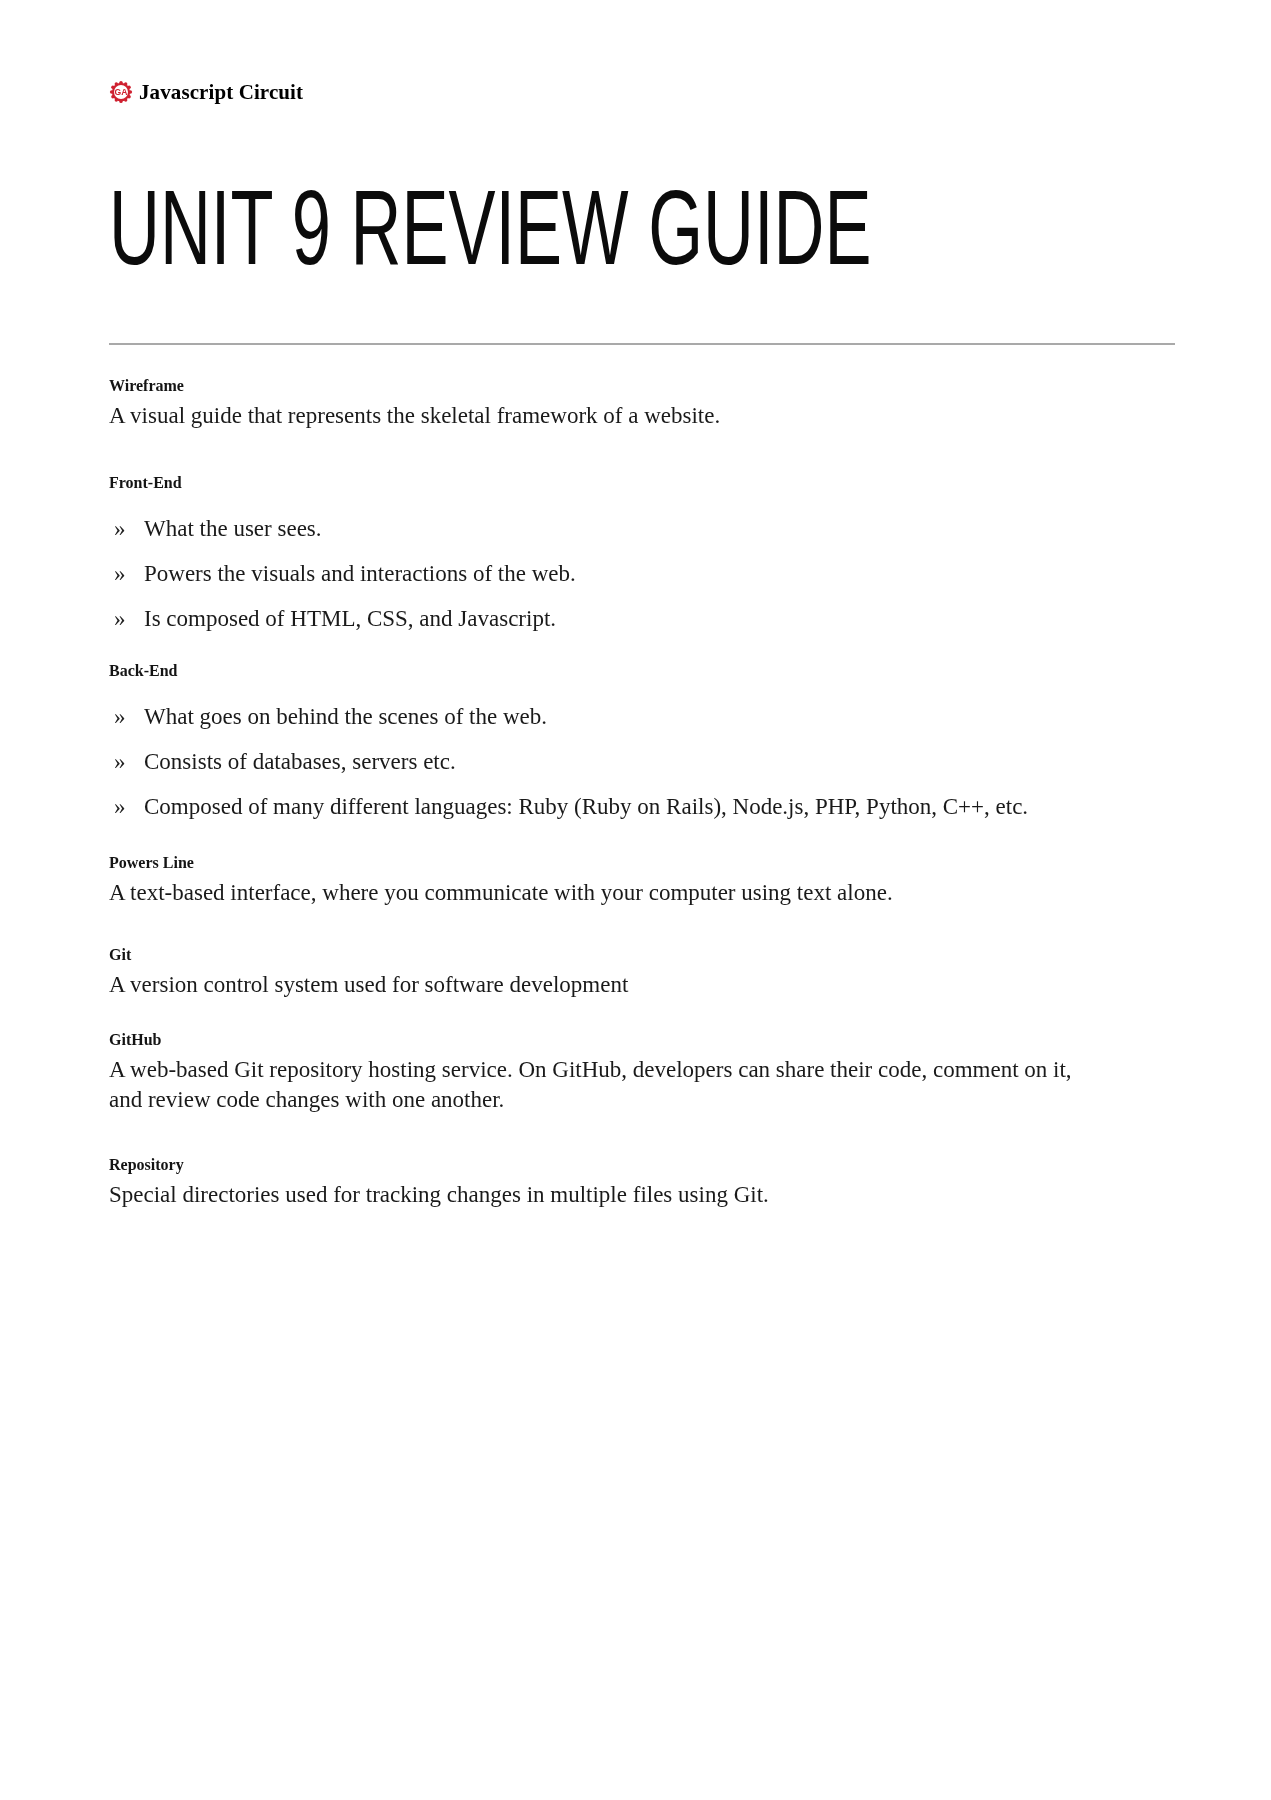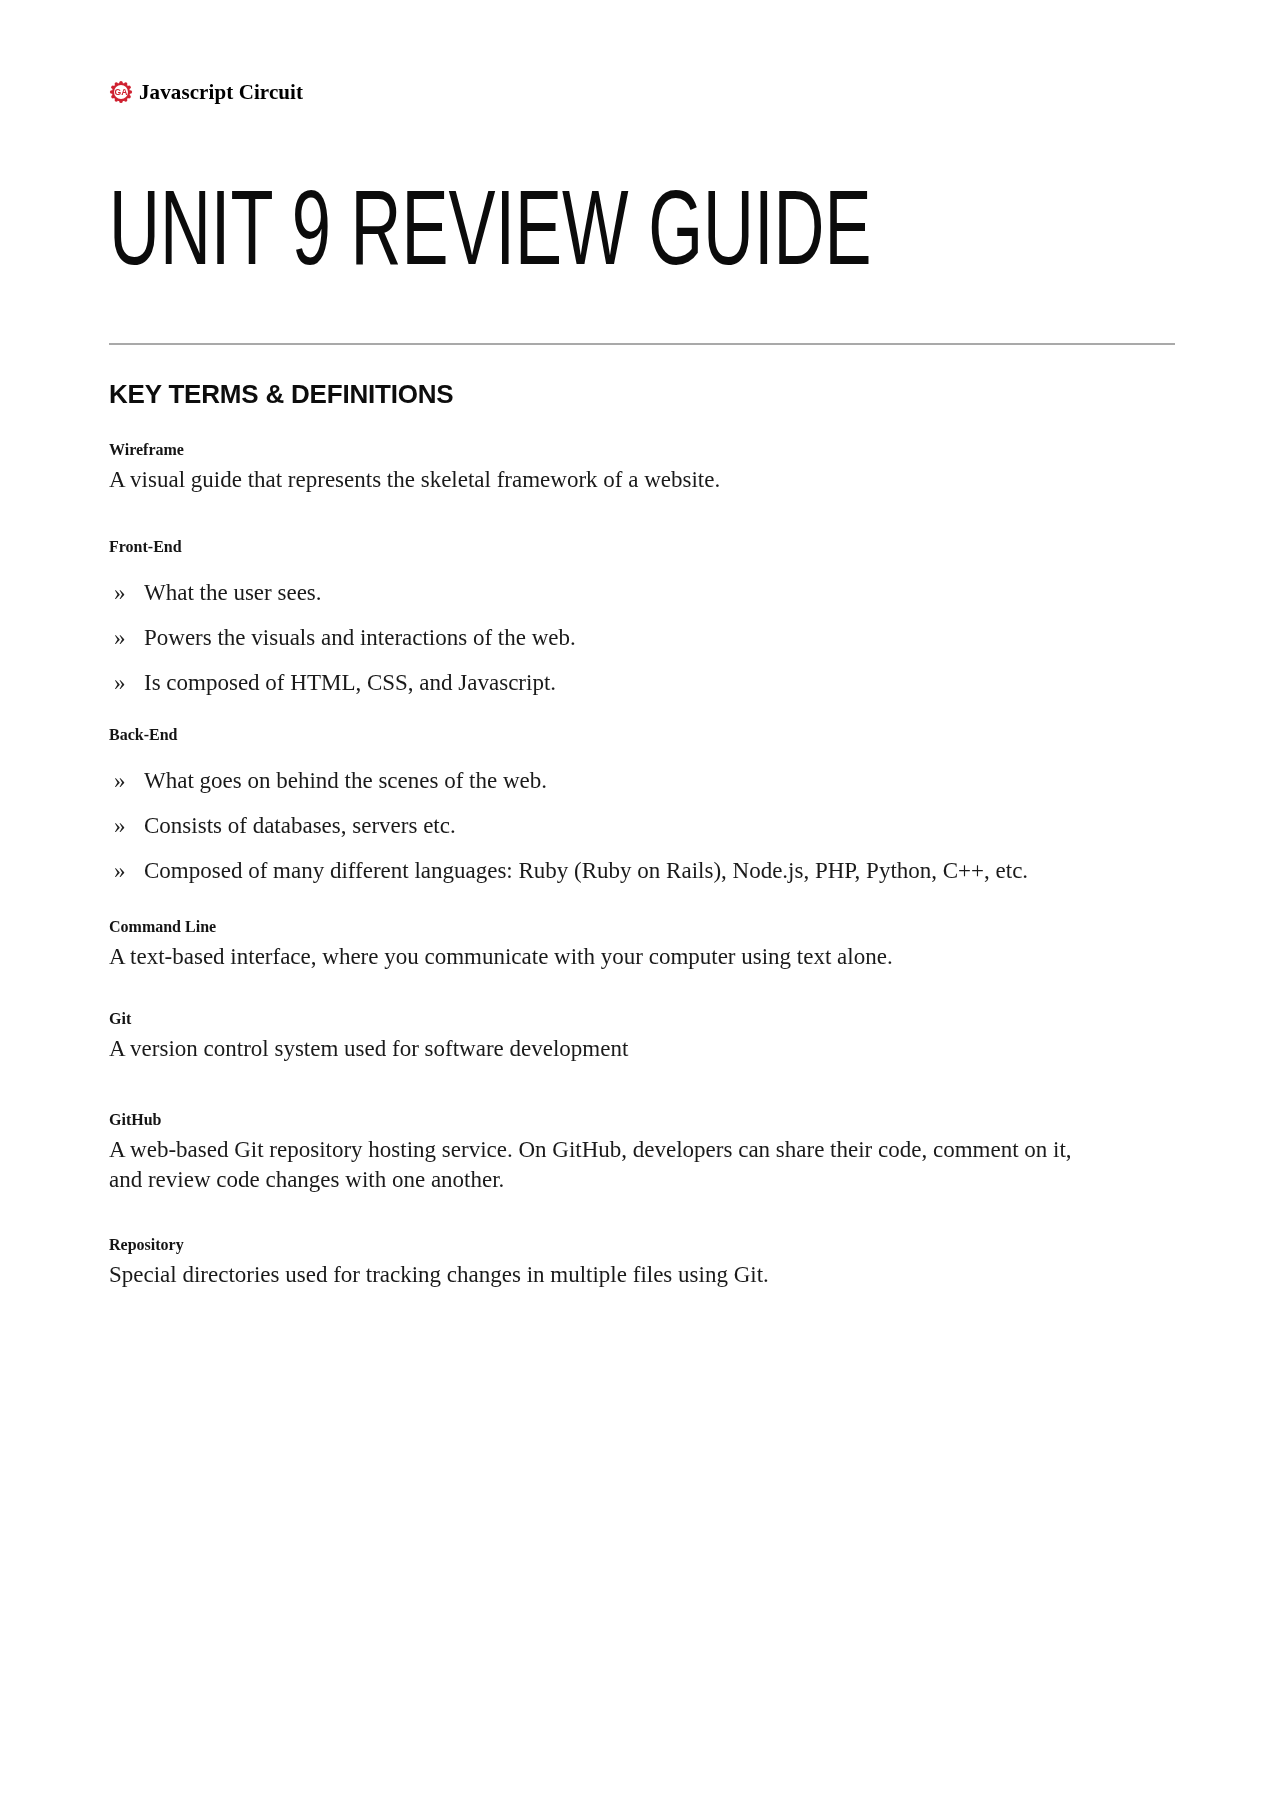--- a/index.html
+++ b/index.html
@@ -59,21 +59,21 @@
     color: #0d0d0d;
   }
 
   
   .term-block { margin-top: 28px; }
   .term-block:nth-child(1) { margin-top: 26px; }
   .term-block:nth-child(2) { margin-top: 37px; }
   .term-block:nth-child(3) { margin-top: 22px; }
   .term-block:nth-child(4) { margin-top: 26px; }
   .term-block:nth-child(5) { margin-top: 32px; }
-  .term-block:nth-child(6) { margin-top: 41px; }
+  .term-block:nth-child(6) { margin-top: 25px; }
   .term-block:nth-child(7) { margin-top: 35px; }
 
   .term-heading {
     margin: 0;
     font-family: "Liberation Serif", serif;
     font-weight: bold;
     font-size: 16px;
     line-height: 30px;
     color: #141414;
   }
@@ -124,21 +124,20 @@
         <text x="12" y="15.2" text-anchor="middle" font-family="Liberation Sans, sans-serif" font-size="8.6" font-weight="bold" class="logo-red">GA</text>
       </svg>
     </span>
     <span class="brand-name">Javascript Circuit</span>
   </header>
 
   <h1 class="title"><span class="title-inner">UNIT 9 REVIEW GUIDE</span></h1>
 
   <div class="rule"></div>
 
-  <h2 class="section-heading">KEY TERMS &amp; DEFINITIONS</h2>
 
   <main id="terms">
       <section class="term-block">
         <h3 class="term-heading">Wireframe</h3>
         <p class="term-definition">A visual guide that represents the skeletal framework of a website.</p>
       </section>
       <section class="term-block">
         <h3 class="term-heading">Front-End</h3>
         <ul class="bullet-list">
           <li class="bullet-item"><span class="bullet-marker">»</span><span class="bullet-text">What the user sees.</span></li>
@@ -148,21 +147,21 @@
       </section>
       <section class="term-block">
         <h3 class="term-heading">Back-End</h3>
         <ul class="bullet-list">
           <li class="bullet-item"><span class="bullet-marker">»</span><span class="bullet-text">What goes on behind the scenes of the web.</span></li>
           <li class="bullet-item"><span class="bullet-marker">»</span><span class="bullet-text">Consists of databases, servers etc.</span></li>
           <li class="bullet-item"><span class="bullet-marker">»</span><span class="bullet-text">Composed of many different languages: Ruby (Ruby on Rails), Node.js, PHP, Python, C++, etc.</span></li>
         </ul>
       </section>
       <section class="term-block">
-        <h3 class="term-heading">Command Line</h3>
+        <h3 class="term-heading">Powers Line</h3>
         <p class="term-definition">A text-based interface, where you communicate with your computer using text alone.</p>
       </section>
       <section class="term-block">
         <h3 class="term-heading">Git</h3>
         <p class="term-definition">A version control system used for software development</p>
       </section>
       <section class="term-block">
         <h3 class="term-heading">GitHub</h3>
         <p class="term-definition">A web-based Git repository hosting service. On GitHub, developers can share their code, comment on it, and review code changes with one another.</p>
       </section>

